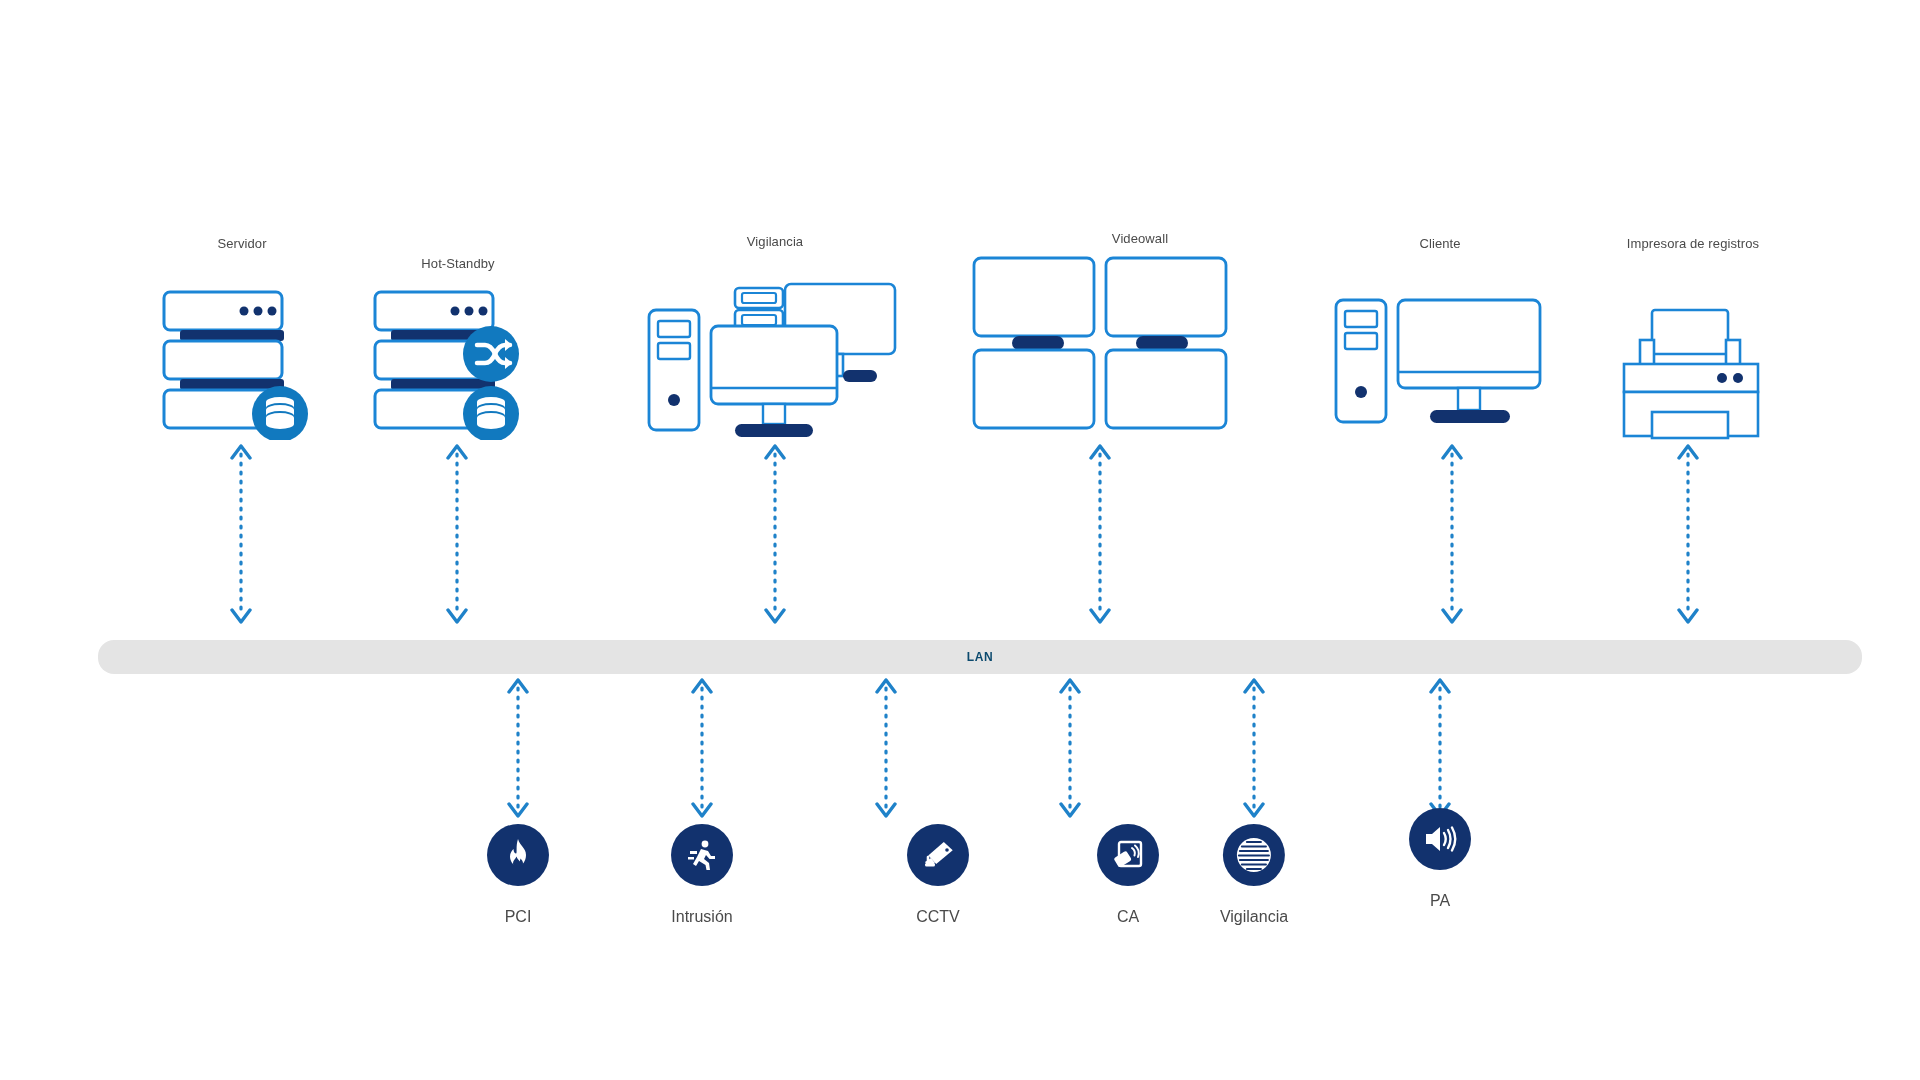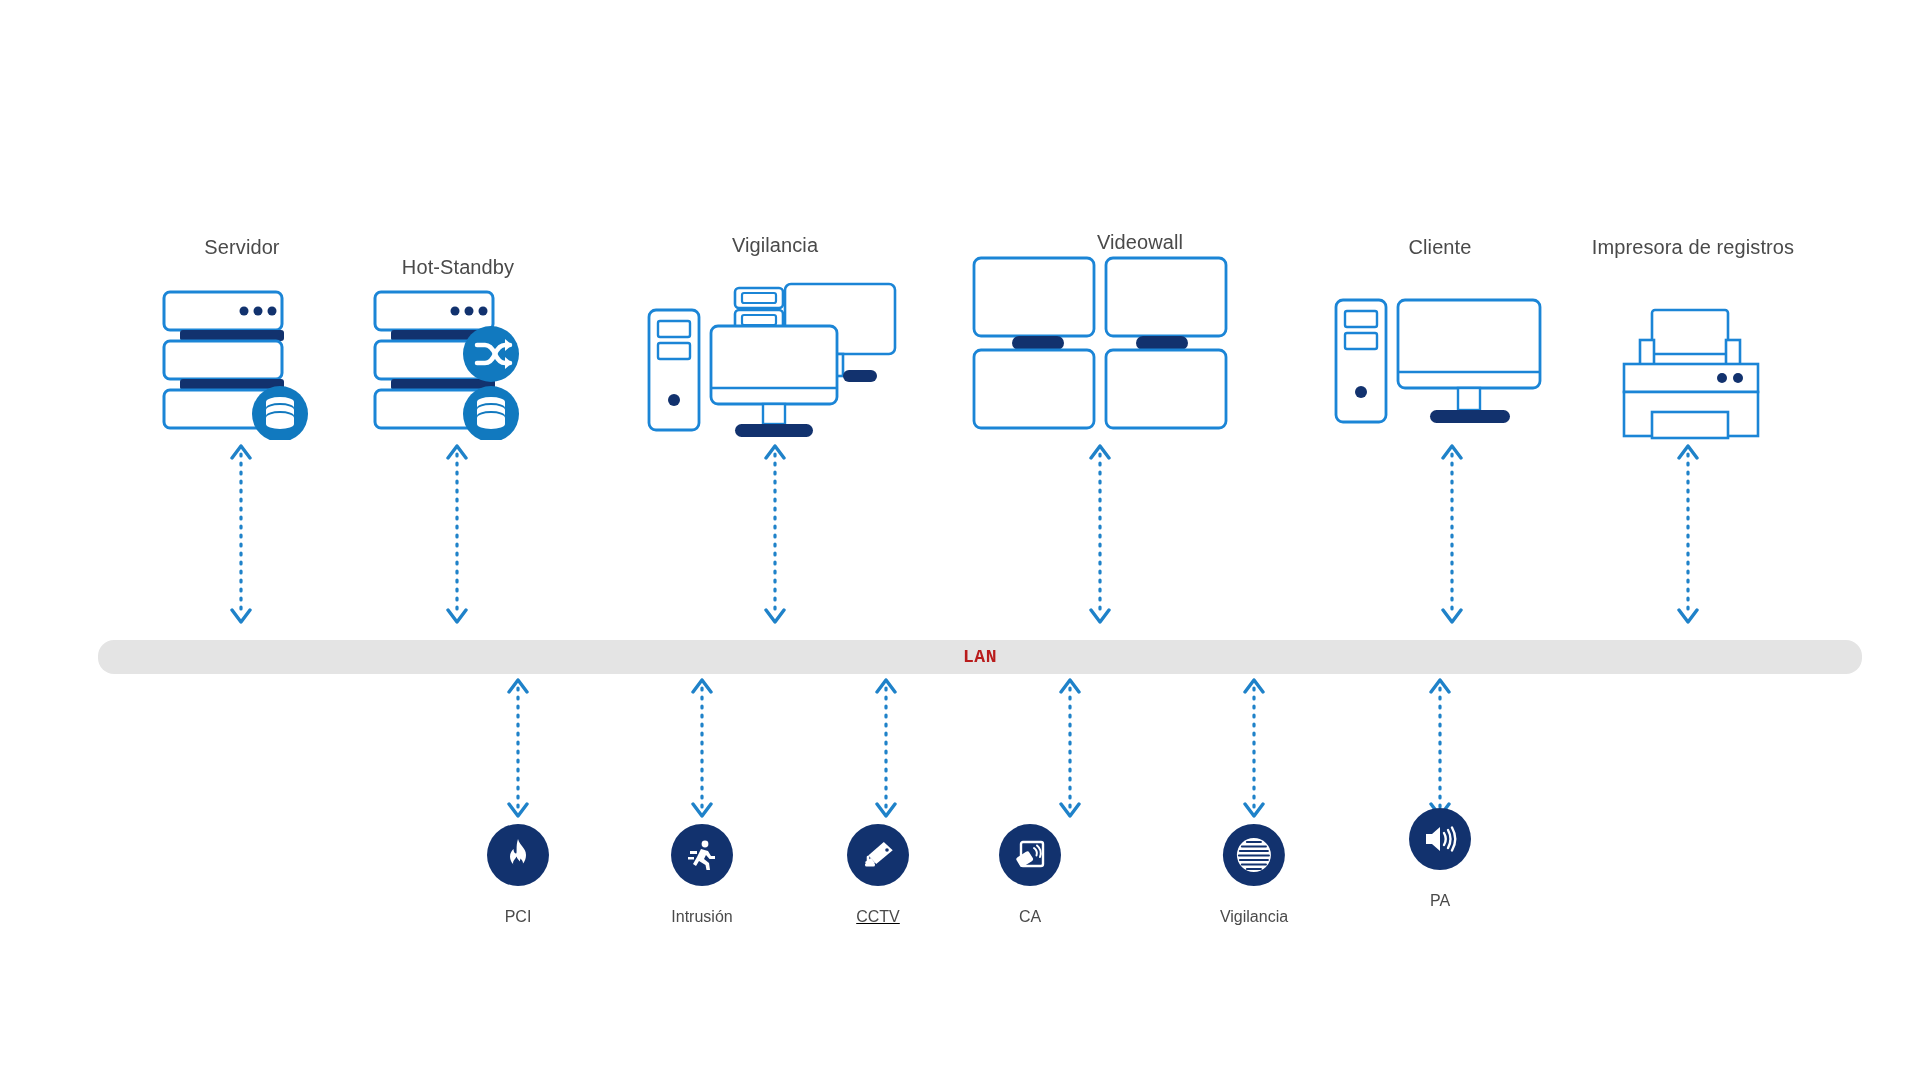--- a/index.html
+++ b/index.html
@@ -6,41 +6,41 @@
   body{
     width:1920px;height:1080px;background:#ffffff;
     font-family:"Liberation Sans", sans-serif;
     overflow:hidden;position:relative;
   }
   .stage{position:absolute;left:0;top:0;width:1920px;height:1080px;}
 
   
   .node-label{
     position:absolute;
-    font-size:20px;color:#4a4a4a;
+    font-size:13px;color:#4a4a4a;
     text-align:center;white-space:nowrap;
     transform:translateX(-50%);
     letter-spacing:.1px;
   }
 
   
   .node-art{position:absolute;transform:translateX(-50%);}
 
   
   .conn{position:absolute;transform:translateX(-50%);}
 
   
   .lan-bar{
     position:absolute;
     background:#e4e4e4;
     border-radius:16px;
     display:flex;align-items:center;justify-content:center;
   }
   .lan-text{
-    font-size:18px;font-weight:bold;color:#b91c1c;letter-spacing:.6px;font-family:Liberation Mono, monospace;
+    font-size:12px;font-weight:bold;color:#0c4a6e;letter-spacing:.6px;
   }
 
   
   .sys{position:absolute;transform:translateX(-50%);text-align:center;}
   .sys-circle{
     width:62px;height:62px;border-radius:50%;
     background:#12326e;
     display:flex;align-items:center;justify-content:center;
     margin:0 auto;
   }
@@ -286,34 +286,34 @@
       <svg width="36" height="36" viewBox="0 0 36 36">
         <circle cx="21" cy="7" r="3.4" fill="#fff"></circle>
         <path d="M17 12 L24 14 L27 19 L31 19 L31 22 L25.5 22 L22 18 L20 22 L25 26 L26 33 L22.5 33 L21.5 28 L15 24 L12 29 L9 27 L13 20 Z" fill="#fff"></path>
         <path d="M6 14 L13 14 L13 17 L6 17 Z" fill="#fff"></path>
         <path d="M4 20 L10 20 L10 22.5 L4 22.5 Z" fill="#fff"></path>
       </svg>
     </div>
     <div class="sys-label">Intrusión</div>
   </div>
 
-  <div class="sys" style="left:878px;top:824px;text-decoration:underline;">
+  <div class="sys" style="left:938px;top:824px;">
     <div class="sys-circle">
       <svg width="36" height="36" viewBox="0 0 36 36">
         <path d="M26 6 L33 16 L14 26 L8 16 Z" fill="#fff" transform="rotate(-12 20 16)"></path>
         <circle cx="27" cy="13" r="1.8" fill="#12326e"></circle>
         <path d="M11 21 L15 26 L8 29 L5 25 Z" fill="#fff"></path>
         <rect x="5" y="26" width="10" height="3.4" rx="1.5" fill="#fff"></rect>
         <path d="M8 20 L8 24" stroke="#fff" stroke-width="2.6" stroke-linecap="round"></path>
       </svg>
     </div>
     <div class="sys-label">CCTV</div>
   </div>
 
-  <div class="sys" style="left:1030px;top:824px;">
+  <div class="sys" style="left:1128px;top:824px;">
     <div class="sys-circle">
       <svg width="36" height="36" viewBox="0 0 36 36">
         <rect x="9" y="5" width="22" height="24" rx="2" fill="none" stroke="#fff" stroke-width="2.4"></rect>
         <rect x="5" y="17" width="15" height="11" rx="2.5" fill="#fff" transform="rotate(-32 12 22)"></rect>
         <path d="M22 11 Q26 14 24.5 18.5" fill="none" stroke="#fff" stroke-width="2" stroke-linecap="round"></path>
         <path d="M25 8.5 Q30.5 13 28 20" fill="none" stroke="#fff" stroke-width="2" stroke-linecap="round"></path>
       </svg>
     </div>
     <div class="sys-label">CA</div>
   </div>

